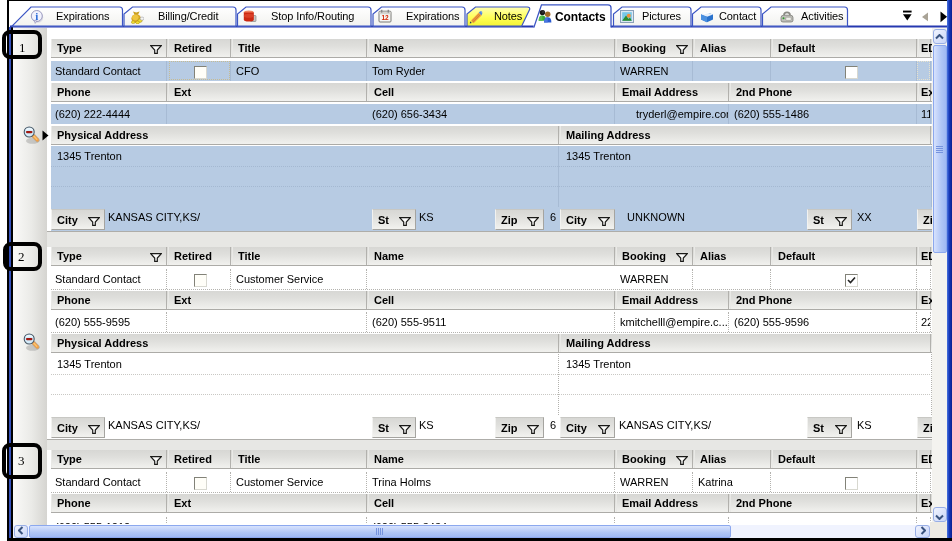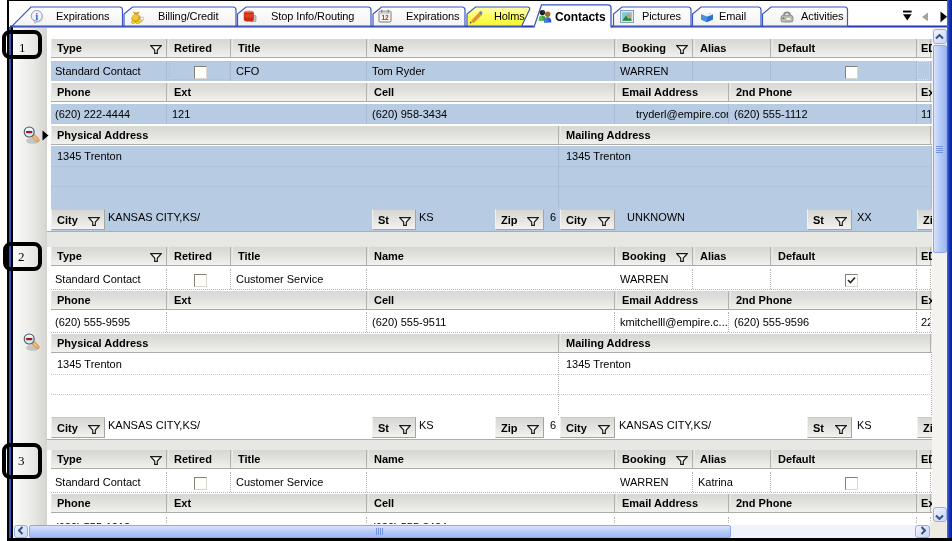--- a/index.html
+++ b/index.html
@@ -143,23 +143,23 @@
 <svg class="abs" style="left:780px;top:10px" width="14" height="14" viewBox="0 0 14 14">
     <path d="M1 7.6 Q1 5.2 3.8 5.2 L10.2 5.2 Q13 5.2 13 7.6 L13 10.4 Q13 12 11 12 L3 12 Q1 12 1 10.4 Z" fill="#c0c0ba" stroke="#70706a" stroke-width="0.7"></path>
     <path d="M4 5.2 Q4 2.4 7 2.4 Q10 2.4 10 5.2" fill="none" stroke="#8a8a84" stroke-width="1.7"></path>
     <circle cx="3.5" cy="8.2" r="1" fill="#2a9a2a"></circle>
     <rect x="5.8" y="7.2" width="5.4" height="3.2" rx="0.5" fill="#efefe9" stroke="#80807a" stroke-width="0.5"></rect>
   </svg>
 <div class="abs" style="left:56px;top:10px;font-weight:normal;font-size:11px;letter-spacing:-0.1px;white-space:nowrap">Expirations</div>
 <div class="abs" style="left:158px;top:10px;font-weight:normal;font-size:11px;letter-spacing:-0.1px;white-space:nowrap">Billing/Credit</div>
 <div class="abs" style="left:271px;top:10px;font-weight:normal;font-size:11px;letter-spacing:-0.1px;white-space:nowrap">Stop Info/Routing</div>
 <div class="abs" style="left:406px;top:10px;font-weight:normal;font-size:11px;letter-spacing:-0.1px;white-space:nowrap">Expirations</div>
-<div class="abs" style="left:494px;top:10px;font-weight:normal;font-size:11px;letter-spacing:-0.1px;white-space:nowrap">Holms</div>
+<div class="abs" style="left:494px;top:10px;font-weight:normal;font-size:11px;letter-spacing:-0.1px;white-space:nowrap">Notes</div>
 <div class="abs" style="left:642px;top:10px;font-weight:normal;font-size:11px;letter-spacing:-0.1px;white-space:nowrap">Pictures</div>
-<div class="abs" style="left:719px;top:10px;font-weight:normal;font-size:11px;letter-spacing:-0.1px;white-space:nowrap">Email</div>
+<div class="abs" style="left:719px;top:10px;font-weight:normal;font-size:11px;letter-spacing:-0.1px;white-space:nowrap">Contact</div>
 <div class="abs" style="left:801px;top:10px;font-weight:normal;font-size:11px;letter-spacing:-0.1px;white-space:nowrap">Activities</div>
 <div class="abs" style="left:555px;top:10px;font-weight:bold;font-size:12px;letter-spacing:-0.1px;white-space:nowrap">Contacts</div>
 <div id="gutter"></div>
 <div class="gap" style="top:231px;height:16px"></div>
 <div class="gap" style="top:439px;height:11px"></div>
 <div class="rec blue" style="top:39px;height:192px">
     <div class="hband" style="top:0px">
       <div class="hc" style="left:0px;width:116px">
         <span class="ht" style="left:5px">Type</span>
         <span style="position:absolute;right:4px;top:4px"><svg width="12" height="9" viewBox="0 0 12 9" style="vertical-align:-1px">
@@ -220,24 +220,23 @@
       </div>
       <div class="hc" style="left:679px;width:187px">
         <span class="ht" style="left:5px">2nd Phone</span>
       </div>
       <div class="hc" style="left:867px;width:13px">
         <span class="ht" style="left:2px">Ex</span>
       </div>
     </div>
     <div class="dband" style="top:65px">
       <div class="dc" style="left:0px;width:116px;padding-left:4px">(620) 222-4444</div>
-      <div class="dc" style="left:117px;width:199px;padding-left:4px">121</div>
-      <div class="dc" style="left:317px;width:247px;padding-left:4px">(620) 958-3434</div>
+      <div class="dc" style="left:317px;width:247px;padding-left:4px">(620) 656-3434</div>
       <div class="dc" style="left:565px;width:113px;padding-left:20px">tryderl@empire.com</div>
-      <div class="dc" style="left:679px;width:187px;padding-left:4px">(620) 555-1112</div>
+      <div class="dc" style="left:679px;width:187px;padding-left:4px">(620) 555-1486</div>
       <div class="dc" style="left:867px;width:13px;padding-left:3px">11</div>
     </div>
     <div class="hband" style="top:87px">
       <div class="hc" style="left:0px;width:508px">
         <span class="ht" style="left:5px">Physical Address</span>
       </div>
       <div class="hc" style="left:509px;width:371px">
         <span class="ht" style="left:5px">Mailing Address</span>
       </div>
     </div>
@@ -449,20 +448,21 @@
         <span class="ht" style="left:5px">Default</span>
       </div>
       <div class="hc" style="left:867px;width:13px">
         <span class="ht" style="left:2px">ED</span>
       </div>
     </div>
     <div class="dband" style="top:22px">
       <div class="dc" style="left:0px;width:116px;padding-left:4px">Standard Contact</div>
       <div class="dc" style="left:117px;width:63px;padding-left:4px"></div>
       <div class="dc" style="left:181px;width:135px;padding-left:4px">Customer Service</div>
+      <div class="dc" style="left:317px;width:247px;padding-left:4px">Trina Holms</div>
       <div class="dc" style="left:565px;width:77px;padding-left:4px">WARREN</div>
       <div class="dc" style="left:643px;width:77px;padding-left:4px">Katrina</div>
       <div class="dc" style="left:721px;width:145px;padding-left:4px"></div>
       <div class="dc" style="left:867px;width:13px;padding-left:2px"></div>
       <div class="cb" style="left:143px;top:5px;background:#fffef8"></div>
       <div class="cb" style="left:794px;top:5px;background:#fff"></div>
     </div>
     <div class="hband" style="top:44px">
       <div class="hc" style="left:0px;width:116px">
         <span class="ht" style="left:5px">Phone</span>

